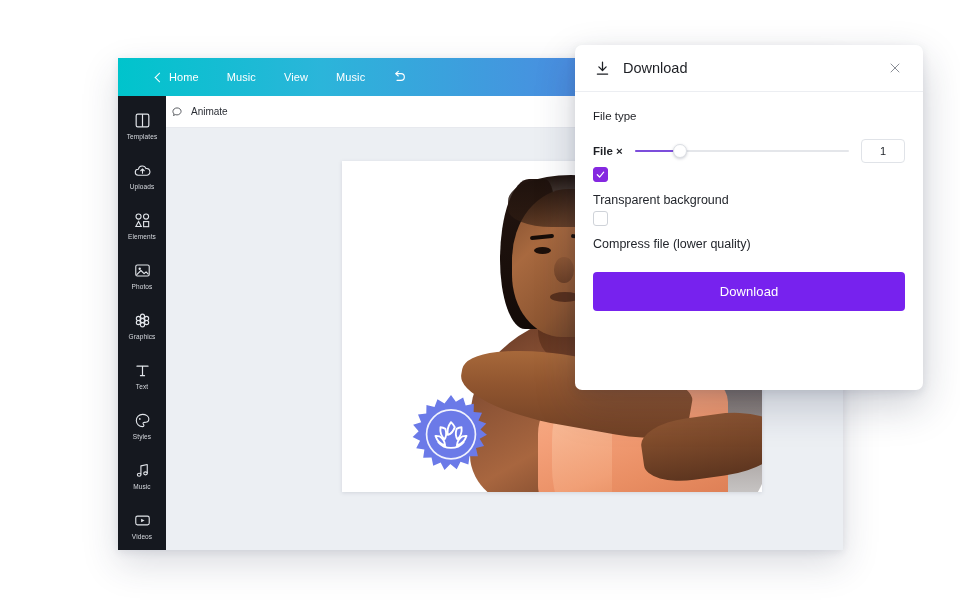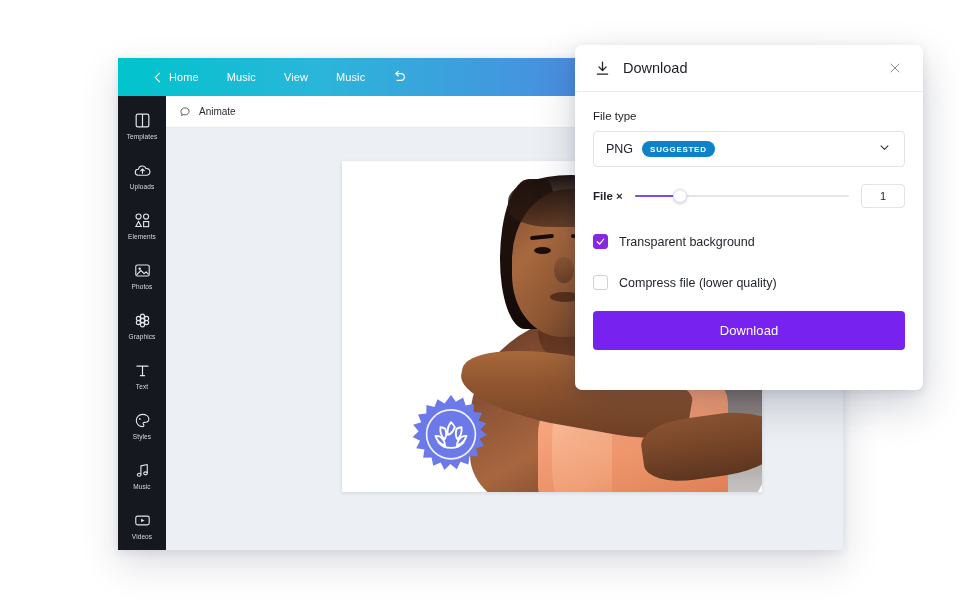--- a/index.html
+++ b/index.html
@@ -47,21 +47,21 @@
              gap: 3px; cursor: pointer; padding: 3px 0; }
   .sb-ico { width: 19px; height: 19px; display:flex; align-items:center; justify-content:center; }
   .sb-ico svg { width: 19px; height: 19px; }
   .sb-label { color: #d8dbe0; font-size: 6.5px; letter-spacing: .1px; }
 
   
   #editor { position: absolute; left: 48px; top: 38px; width: 677px; height: 454px; background: #eceff3; }
   #toolstrip {
     position: absolute; left: 0; top: 0; width: 677px; height: 32px;
     background: #fff; border-bottom: 1px solid #e7e9ee;
-    display: flex; align-items: center; padding-left: 12px; gap: 7px;
+    display: flex; align-items: center; padding-left: 4px; gap: 7px;
   }
   #animate-label { font-size: 10px; color: #2b2e35; }
 
   
   #canvas-wrap { position: absolute; left: 0; top: 32px; width: 677px; height: 422px; }
   #page-card {
     position: absolute; left: 176px; top: 33px; width: 420px; height: 331px;
     background: #fff; overflow: hidden;
     box-shadow: 0 1px 4px rgba(40,50,80,.13);
   }
@@ -160,21 +160,21 @@
   #thumb { position: absolute; left: 18%; top: 1px; width: 14px; height: 14px;
     border-radius: 50%; background: #fff; border: 1px solid #dcdfe4;
     box-shadow: 0 1px 3px rgba(30,40,70,.22); cursor: pointer; }
   #size-input {
     width: 44px; height: 24px; border: 1px solid #e0e3e8; border-radius: 4px;
     font-size: 11px; text-align: center; color: #23262c;
     font-family: "Liberation Sans", sans-serif; background: #fff;
   }
   #size-px { font-size: 10.5px; color: #b6bac1; margin-top: 7px; }
 
-  .chk-row { display: flex; align-items: center; gap: 11px; margin-top: 26px; cursor: pointer; }
+  .chk-row { display: flex; gap: 11px; margin-top: 4px; cursor: pointer; flex-direction: column; }
   .chk { width: 15px; height: 15px; border-radius: 3px; border: 1.5px solid #cfd3d9;
     background: #fff; flex: none; display:flex; align-items:center; justify-content:center; }
   .chk.on { background: #8528e0; border-color: #8528e0; }
   .chk-label { font-size: 12.5px; color: #23262c; }
 
   #dl-btn {
     margin: 21px 0 0 0; height: 39px; border-radius: 4px; background: #7722ee;
     color: #fff; font-size: 13px; display: flex; align-items: center;
     justify-content: center; cursor: pointer; letter-spacing: .1px;
   }
@@ -376,29 +376,20 @@
         <svg viewBox="0 0 24 24" width="16" height="16">
           <path d="M6 6l12 12M18 6 6 18" fill="none" stroke="#8a8e96" stroke-width="1.5" stroke-linecap="round"></path>
         </svg>
       </span>
     </div>
 
     <div id="dl-body">
 
       <div id="ft-label">File type</div>
 
-      <div id="ft-select">
-        <span id="ft-value">PNG</span>
-        <span id="ft-badge">SUGGESTED</span>
-        <span id="ft-chev">
-          <svg viewBox="0 0 24 24" width="15" height="15">
-            <path d="M6.5 9.5 12 15l5.5-5.5" fill="none" stroke="#2b2e35" stroke-width="1.7" stroke-linecap="round" stroke-linejoin="round"></path>
-          </svg>
-        </span>
-      </div>
 
       <div id="size-row">
         <span id="size-label">File ×</span>
         <span id="slider">
           <span id="track"></span>
           <span id="fill"></span>
           <span id="thumb"></span>
         </span>
         <input id="size-input" readonly="" value="1" style="">
       </div>

